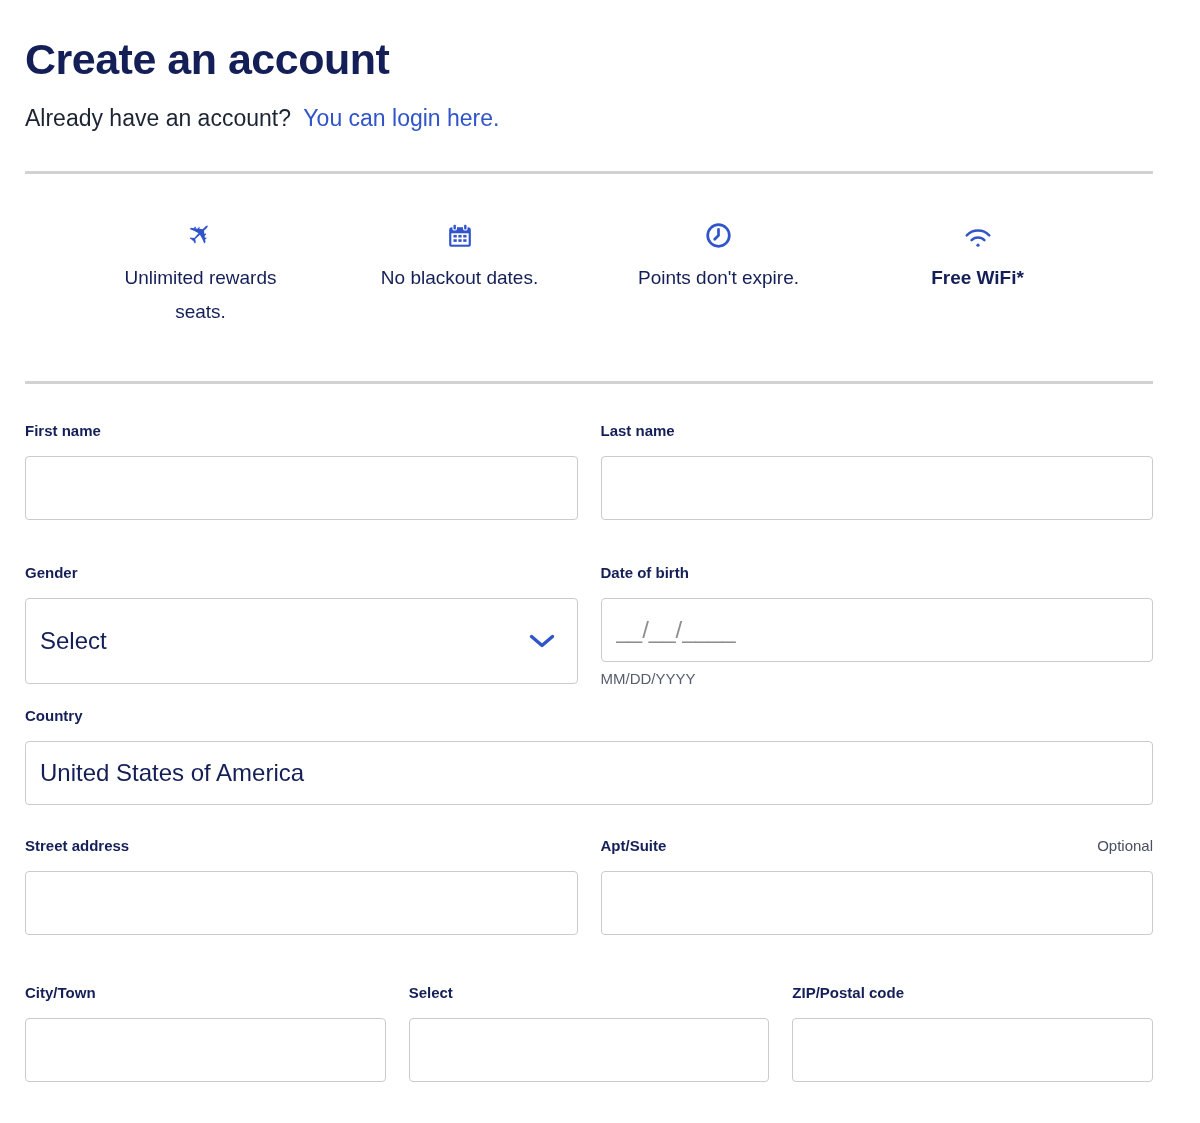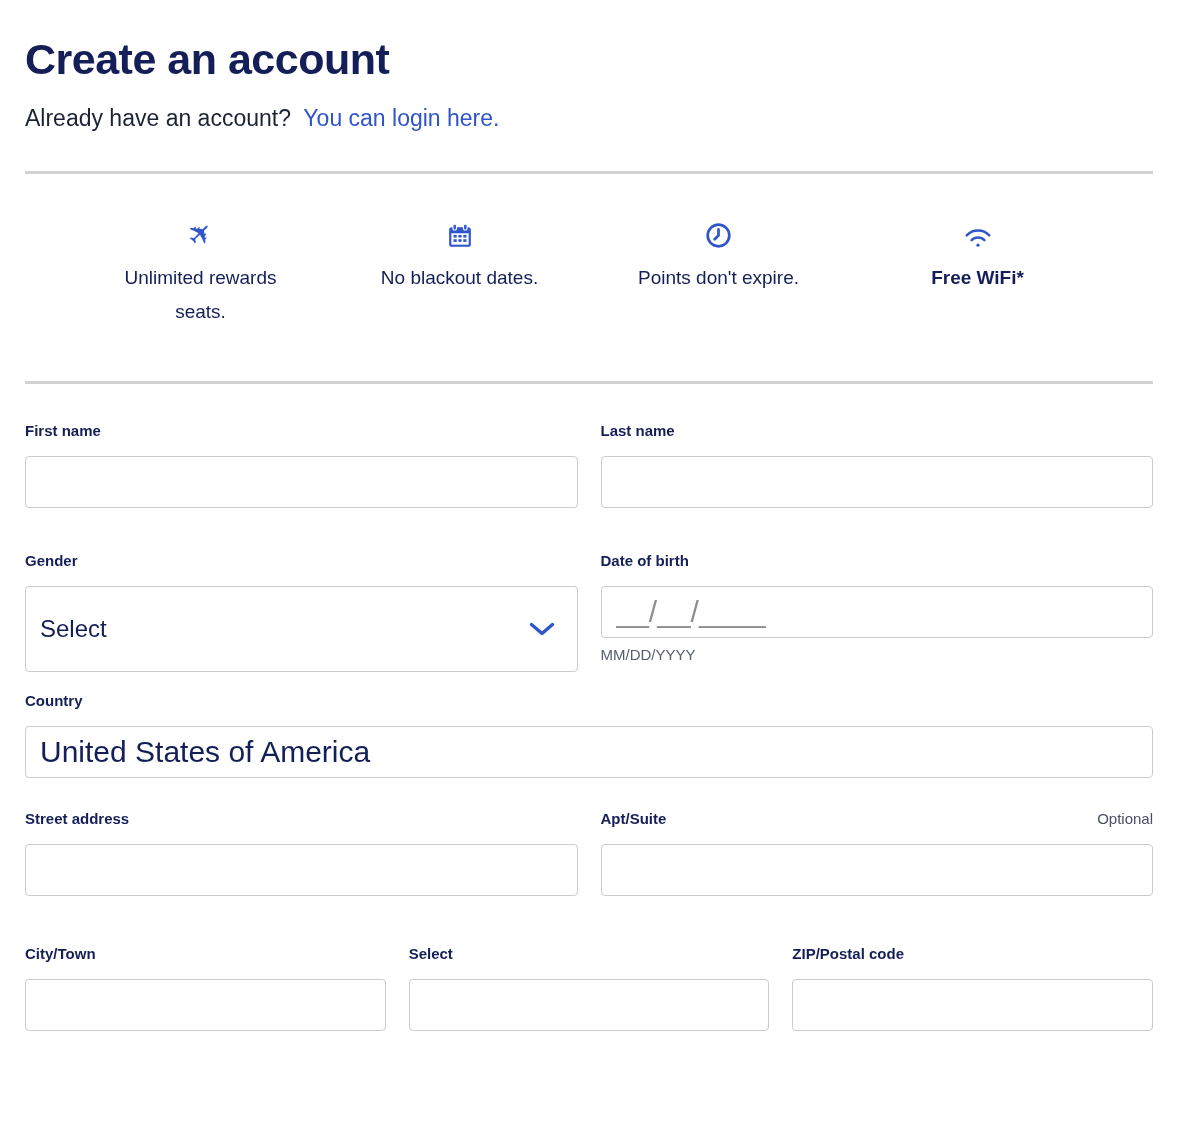--- a/index.html
+++ b/index.html
@@ -44,21 +44,21 @@
   .cols-3{grid-template-columns:1fr 1fr 1fr;}
   .mb-44{margin-bottom:44px;}
   .mb-32{margin-bottom:32px;}
   .mb-20{margin-bottom:20px;}
   .mb-49{margin-bottom:49px;}
   .mb-33{margin-bottom:33px;}
 
   .field{}
   .field-label{display:flex;justify-content:space-between;align-items:baseline;font-size:15px;font-weight:bold;color:var(--navy);margin-bottom:16px;line-height:18px;}
   .optional-tag{font-weight:normal;color:#474f63;font-size:15px;}
-  .text-input{width:100%;height:52px;border:1px solid var(--border);border-radius:4px;background:#fff;font-family:"Liberation Sans",sans-serif;font-size:30px;color:var(--navy);padding:0 14px;}
+  .text-input{width:100%;height:64px;border:1px solid var(--border);border-radius:4px;background:#fff;font-family:"Liberation Sans",sans-serif;font-size:24px;color:var(--navy);padding:0 14px;}
   .text-input::placeholder{color:var(--placeholder);opacity:1;}
   .select-box{width:100%;height:86px;border:1px solid var(--border);border-radius:4px;background:#fff;display:flex;align-items:center;justify-content:space-between;padding:0 14px 0 14px;font-size:24px;color:var(--navy);cursor:pointer;}
   .select-box .chevron{flex:0 0 auto;margin-right:8px;}
   .field-helper{margin-top:8px;font-size:15px;color:var(--gray-text);}
 </style>
 </head>
 <body>
 
 <div class="page">
 

